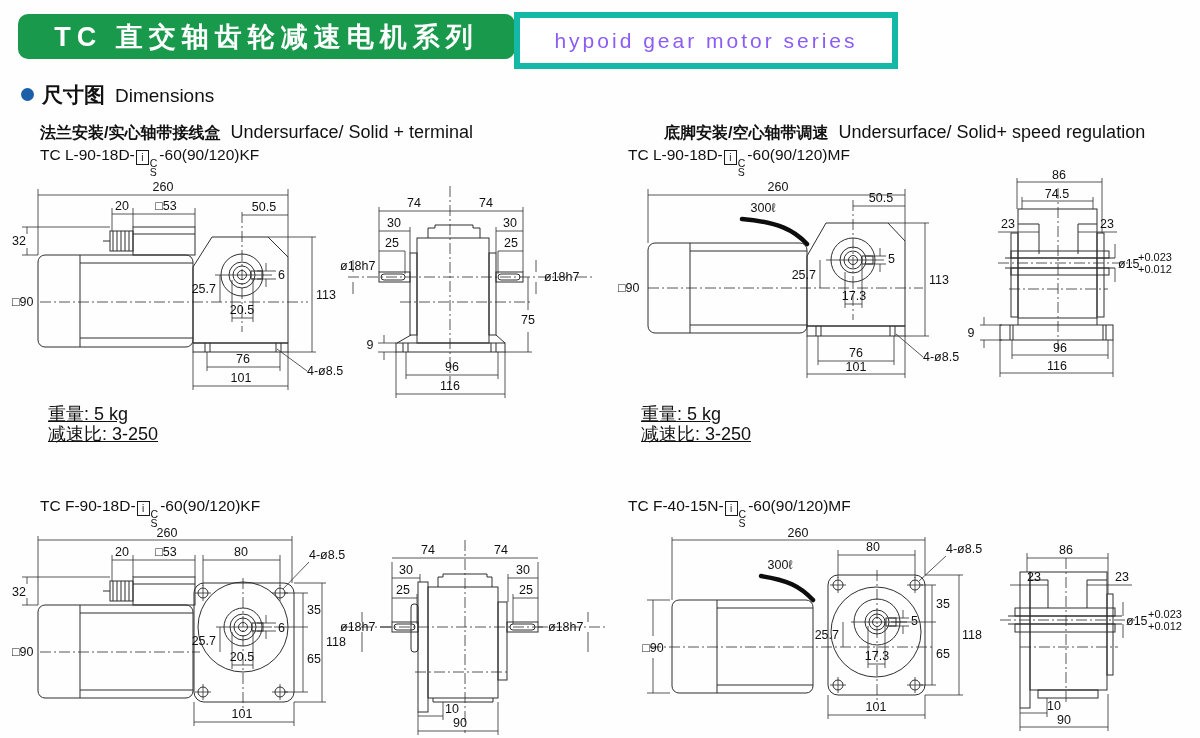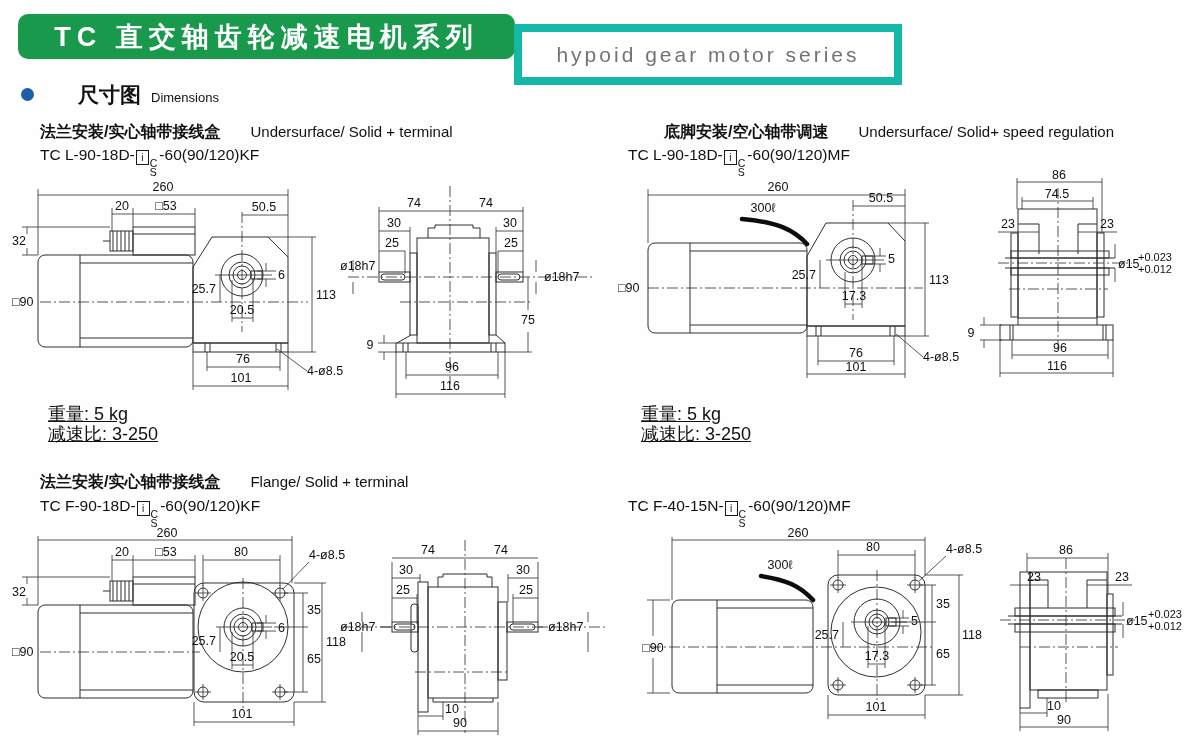--- a/index.html
+++ b/index.html
@@ -1,29 +1,29 @@
 <!DOCTYPE html>
 <html><head>
 <meta charset="utf-8">
 <style>
   html,body{margin:0;padding:0;background:#fff;}
   #page{position:relative;width:1200px;height:738px;background:#fefefe;overflow:hidden;
         font-family:"Liberation Sans","DejaVu Sans",sans-serif;color:#111;}
   .abs{position:absolute;}
   #banner{left:18px;top:14px;width:497px;height:45px;background:#18994c;color:#fff;
           font-size:27px;font-weight:bold;letter-spacing:6px;text-align:center;line-height:46px;white-space:nowrap;border-radius:10px;}
-  #subtitle-box{left:514px;top:24px;width:372px;height:45px;border:8px solid #14b8a6;background:#fff;
-          color:#737373;font-size:21px;letter-spacing:3px;text-align:center;line-height:45px;}
+  #subtitle-box{left:514px;top:12px;width:372px;height:45px;border:6px solid #14b8a6;background:#fff;
+          color:#8b5cf6;font-size:21px;letter-spacing:3px;text-align:center;line-height:45px;}
   #section-bullet{left:21px;top:88px;width:13px;height:13px;border-radius:50%;background:#1b5fa8;}
-  #section-title{left:42px;top:81px;display:flex;align-items:baseline;margin-left:36px;}
+  #section-title{left:42px;top:81px;display:flex;align-items:baseline;}
   #section-title .zh{font-size:21px;font-weight:bold;}
-  #section-title .en{font-size:13px;margin-left:10px;}
+  #section-title .en{font-size:19px;margin-left:10px;}
   .qtitle{white-space:nowrap;}
   .qtitle .zh{font-size:16px;font-weight:bold;}
-  .qtitle .en{font-size:15px;margin-left:30px;}
+  .qtitle .en{font-size:18px;margin-left:10px;}
   .qmodel{font-size:15.5px;white-space:nowrap;}
   .mbox{display:inline-block;min-width:11px;height:13px;border:1.5px solid #1a1a1a;font-size:10px;
         line-height:13px;text-align:center;vertical-align:-1px;margin-left:1px;}
   .stk{display:inline-flex;flex-direction:column;font-size:10.5px;line-height:9px;vertical-align:-7px;margin:0 2px 0 1px;}
   .qinfo{font-size:18px;white-space:nowrap;text-decoration:underline;}
   svg{position:absolute;overflow:visible;}
   svg line,svg path,svg rect,svg circle,svg polygon{stroke:#2f2f2f;fill:none;stroke-width:1;}
   svg text{fill:#111;stroke:none;font-size:12.5px;text-anchor:middle;font-family:"Liberation Sans","DejaVu Sans",sans-serif;}
   .dim{stroke-width:0.8;}
   .cl{stroke-width:0.8;stroke-dasharray:11 3 2 3;}
@@ -64,23 +64,20 @@
   </div>
   <div class="abs qmodel" style="left:628px;top:146px">
     <span>TC L-90-18D-</span><span class="mbox">i</span><span class="stk">
         <span>C</span>
         <span>S</span>
       </span><span>-60(90/120)MF</span>
   </div>
   <div class="abs qinfo" style="left:641px;top:402px">重量: 5 kg</div>
   <div class="abs qinfo" style="left:641px;top:422px">减速比: 3-250</div>
 
-  <div class="abs qtitle" style="left:40px;top:472px">
-    <span class="zh">法兰安装/实心轴带接线盒</span><span class="en">Flange/ Solid + terminal</span>
-  </div>
   <div class="abs qmodel" style="left:40px;top:497px">
     <span>TC F-90-18D-</span><span class="mbox">i</span><span class="stk">
         <span>C</span>
         <span>S</span>
       </span><span>-60(90/120)KF</span>
   </div>
 
   <div class="abs qmodel" style="left:628px;top:497px">
     <span>TC F-40-15N-</span><span class="mbox">i</span><span class="stk">
         <span>C</span>

